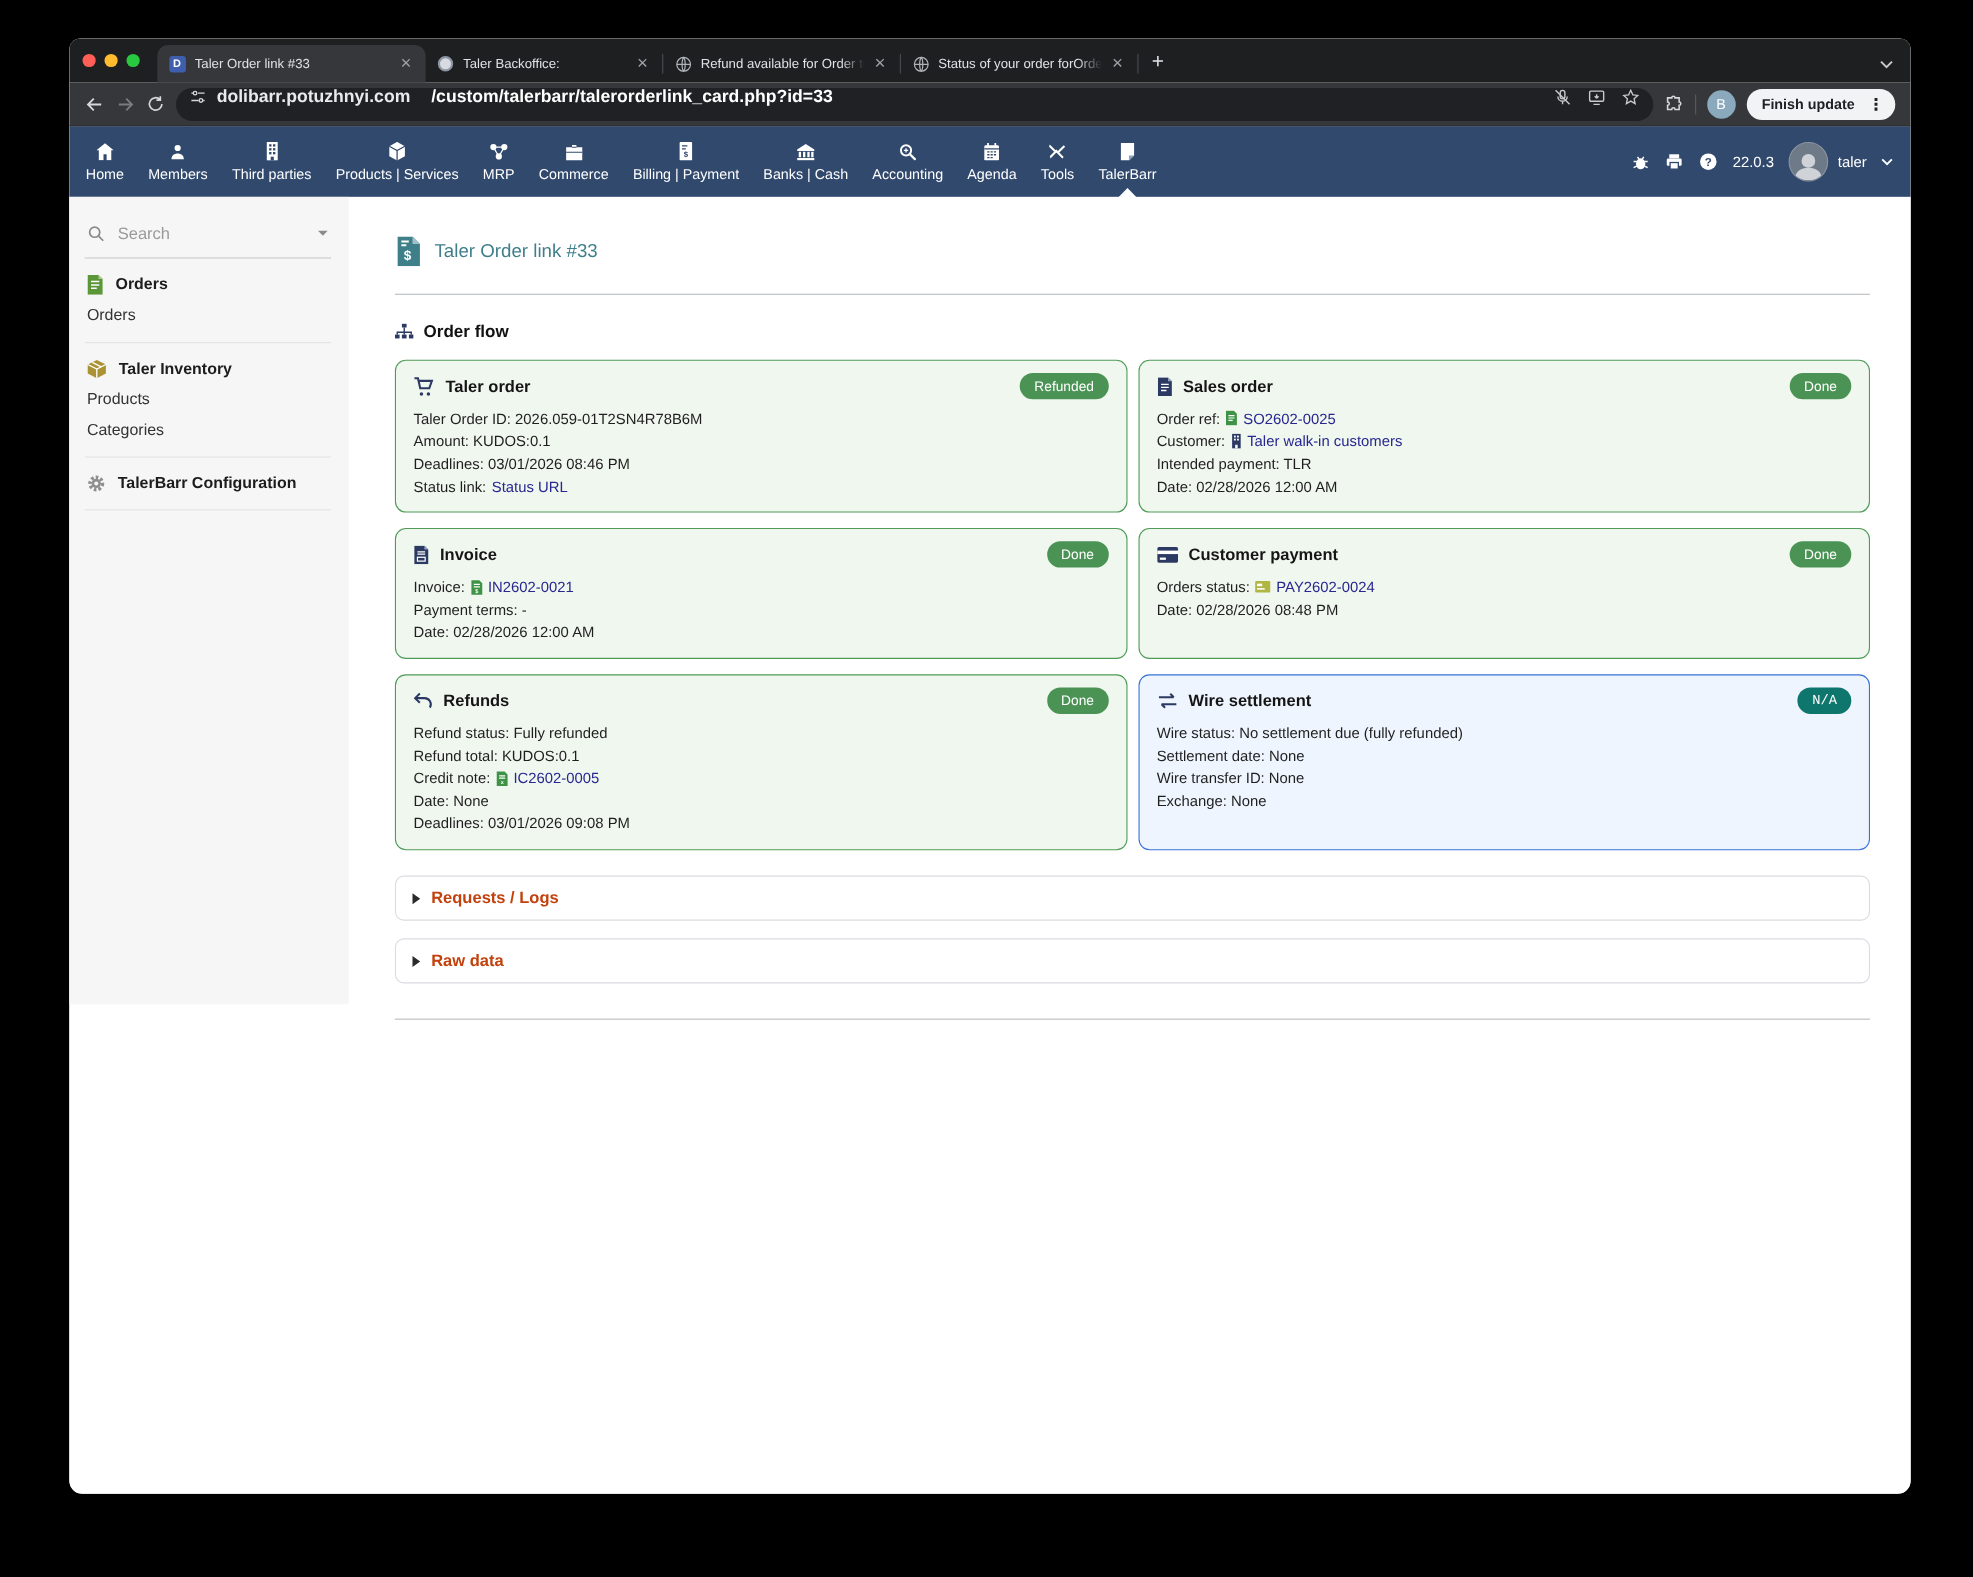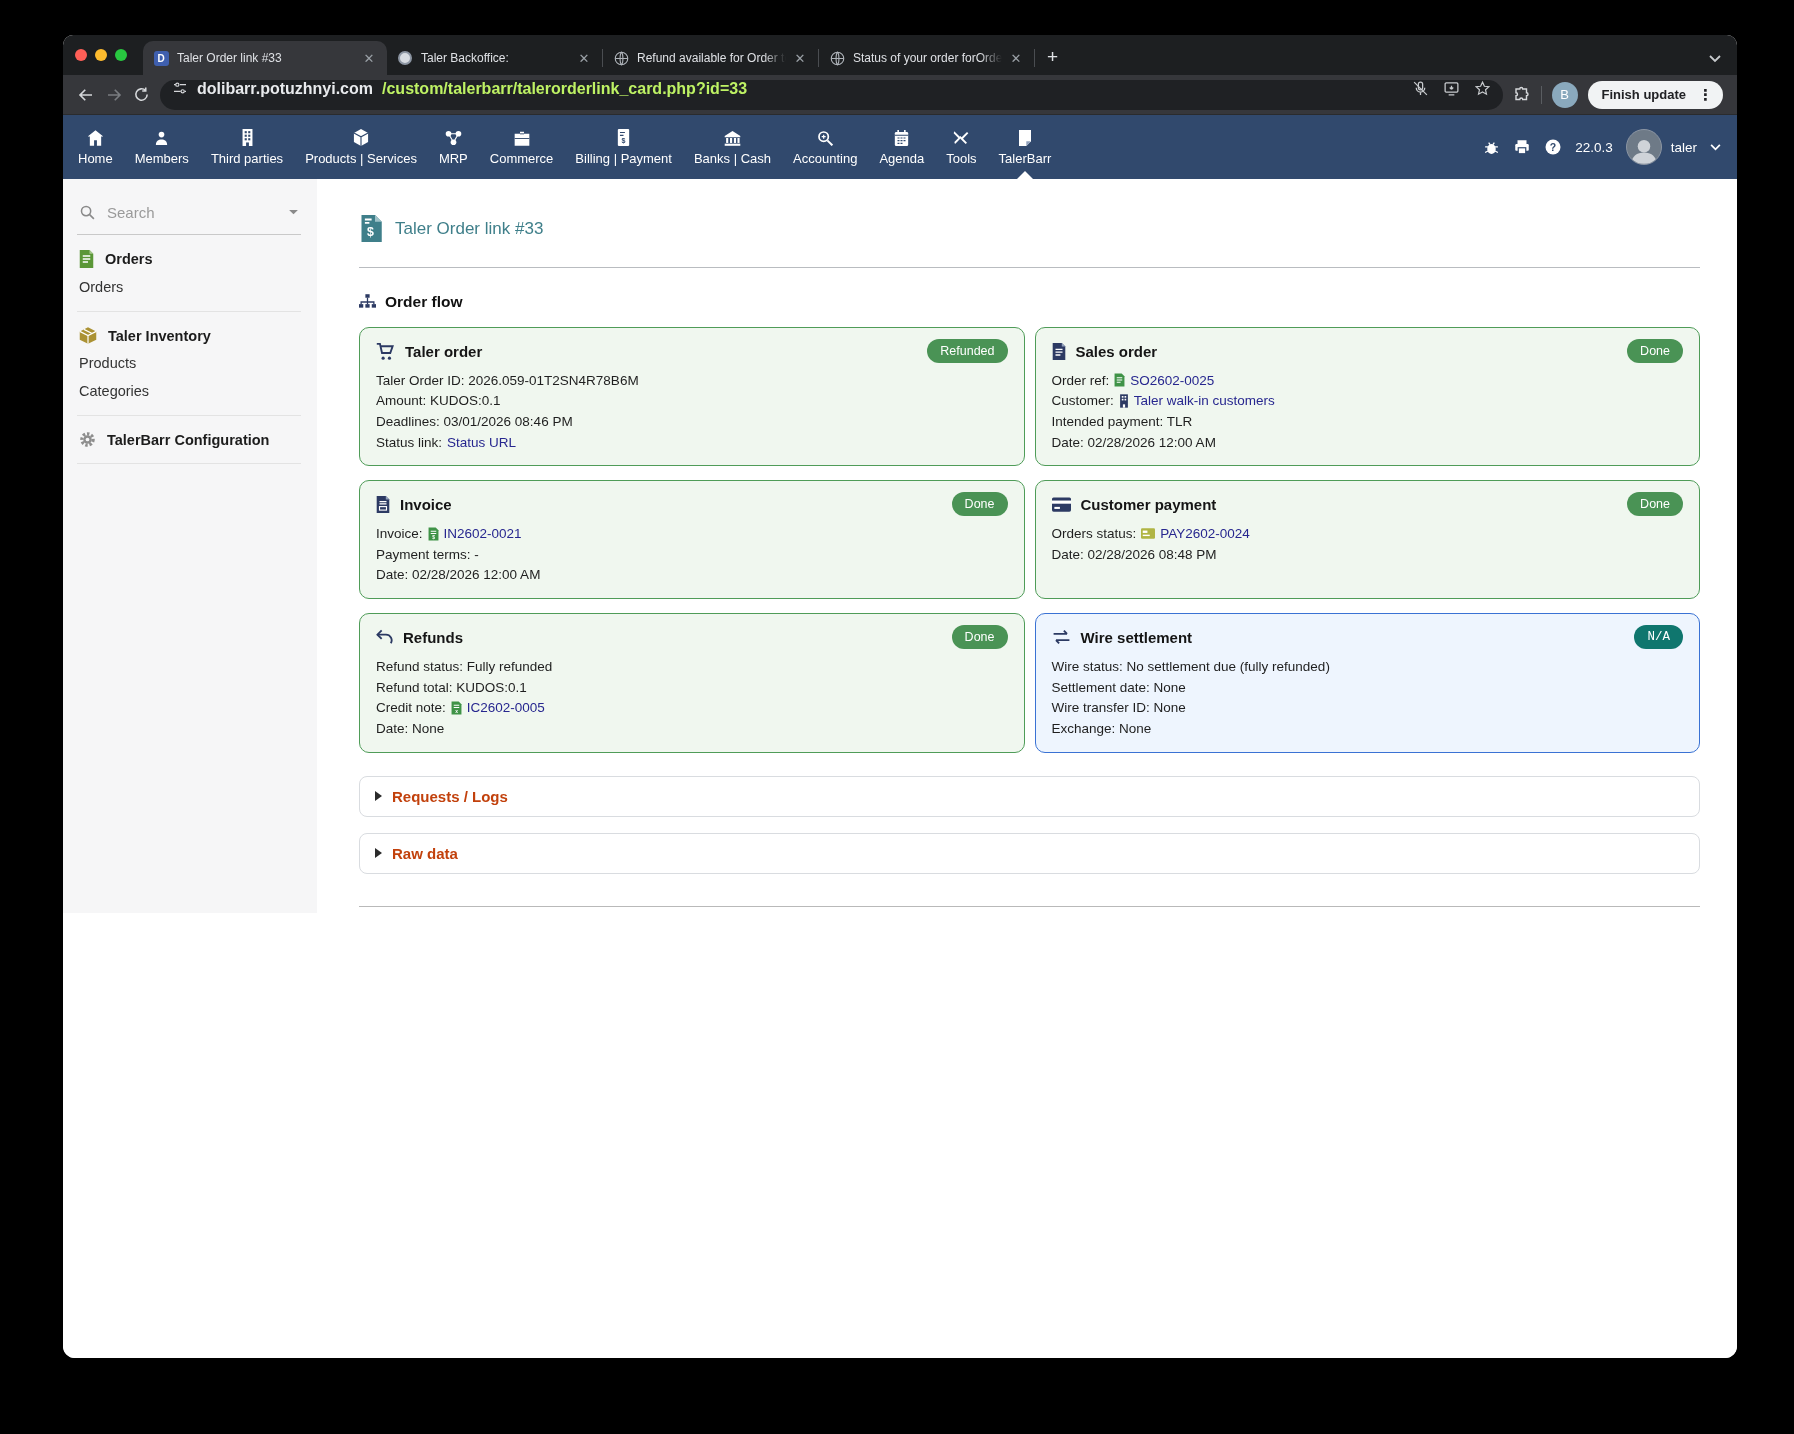--- a/index.html
+++ b/index.html
@@ -27,21 +27,21 @@
   .tab-sep { width:1px; height:18px; background:#4a4d51; align-self:center; flex-shrink:0; }
   .newtab { color:#dfe1e5; font-size:19px; margin:0 0 7px 12px; }
   .tabsearch { position:absolute; right:16px; bottom:12px; color:#c7cacd; }
   .favicon-dolibarr { width:15px; height:15px; background:#3f5fae; border-radius:3px; color:#fff; font-size:10px; font-weight:bold; display:flex; align-items:center; justify-content:center; }
   .favicon-taler { width:14px; height:14px; border-radius:50%; background:#d8dce2; border:2px solid #8d96a3; }
   .toolbar { height:40px; background:#36373b; display:flex; align-items:center; padding:0 14px; gap:10px; flex-shrink:0; border-bottom:1px solid #2a2b2d; }
   .tb-ic { color:#d5d7da; display:flex; align-items:center; }
   .tb-ic.dim { color:#797c80; }
   .omnibox { flex:1; height:30px; background:#1f2124; border-radius:16px; display:flex; align-items:flex-start; padding:0 12px; gap:9px; font-size:16px; min-width:0;font-weight:bold; }
   .omni-domain { color:#e8eaed; }
-  .omni-path { color:#bef264; white-space:nowrap; overflow:hidden; flex:1; }
+  .omni-path { color:#ffffff; white-space:nowrap; overflow:hidden; flex:1;margin-left:10px; }
   .omni-right { display:flex; gap:14px; align-items:center; color:#c7cacd; }
   .profile-chip { width:26px; height:26px; border-radius:50%; background:#8aa9bd; color:#fff; font-size:13px; display:flex; align-items:center; justify-content:center; flex-shrink:0; }
   .update-btn { background:#f1f3f4; height:28px; border-radius:14px; display:flex; align-items:center; padding:0 6px 0 14px; gap:8px; color:#202124; font-size:13px; font-weight:700; flex-shrink:0; }
   .kebab { color:#202124; font-size:15px; letter-spacing:0; padding:0 4px; }
   
   .navbar { height:64px; background:#31496d; display:flex; align-items:center; color:#fff; padding:0 2px 0 4px; flex-shrink:0; }
   .nav-item { display:flex; flex-direction:column; align-items:center; justify-content:center; gap:5px; padding:0 11px; height:64px; position:relative; cursor:pointer; }
   .nav-item .lbl { font-size:13px; white-space:nowrap; }
   .nav-item .ic { height:17px; display:flex; align-items:flex-end; color:#fff; }
   .nav-item.active::after { content:""; position:absolute; bottom:0; left:50%; transform:translateX(-50%); border-left:8px solid transparent; border-right:8px solid transparent; border-bottom:8px solid #fff; }
@@ -605,20 +605,23 @@
                   <path d="M1 0h13l5 5v19H1z" fill="#3f9347"></path>
                   <path d="M5 7h10M5 11h10" stroke="#fff" stroke-width="2"></path>
                   <text x="10" y="21" text-anchor="middle" font-size="9" font-weight="bold" fill="#fff" font-family="Liberation Sans,sans-serif">x</text>
                 </svg>
               </span>
               <a href="#">IC2602-0005</a>
             </div>
             <div class="card-line">
               <span>Date: None</span>
             </div>
+            <div class="card-line">
+              <span>Deadlines: 03/01/2026 09:08 PM</span>
+            </div>
           </div>
           <div class="card blue">
             <div class="card-head">
               <span class="mini-ic">
                 <svg width="19" height="16" viewBox="0 0 24 20">
                   <path d="M2 6h17m0 0l-4-4" fill="none" stroke="currentColor" stroke-width="2.4"></path>
                   <path d="M22 14H5m0 0l4 4" fill="none" stroke="currentColor" stroke-width="2.4"></path>
                 </svg>
               </span>
               <span class="card-title">Wire settlement</span>

